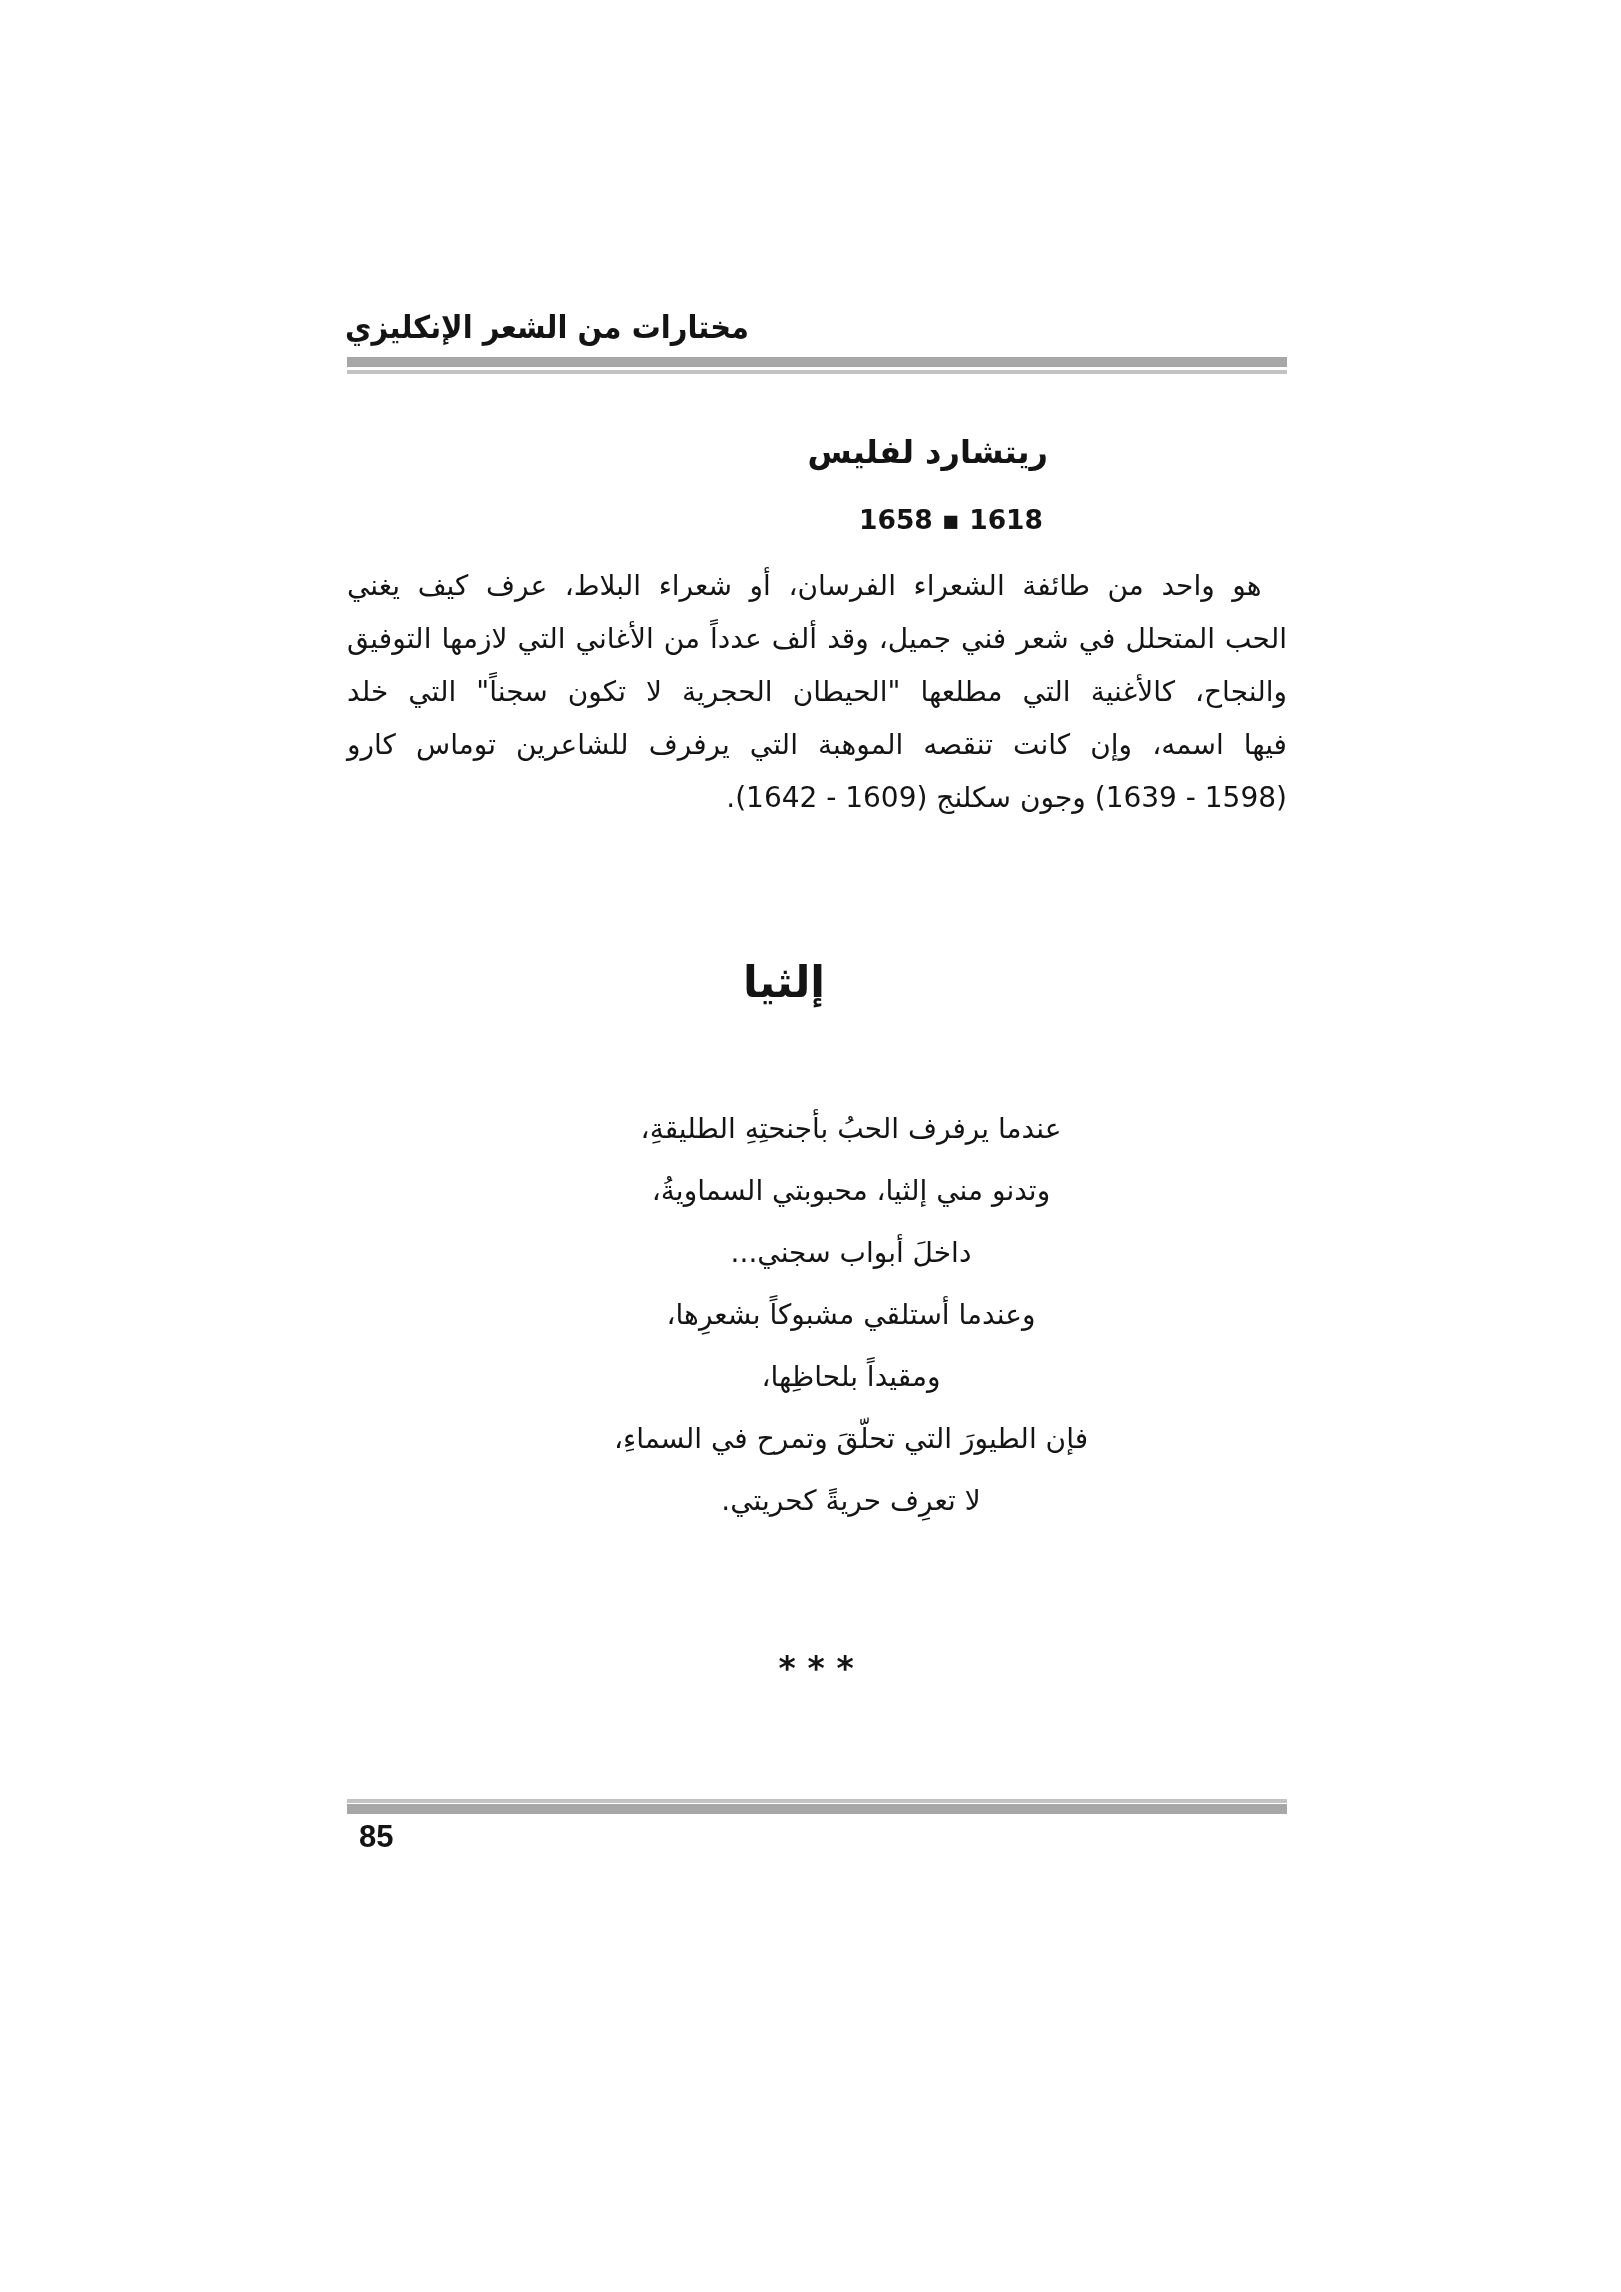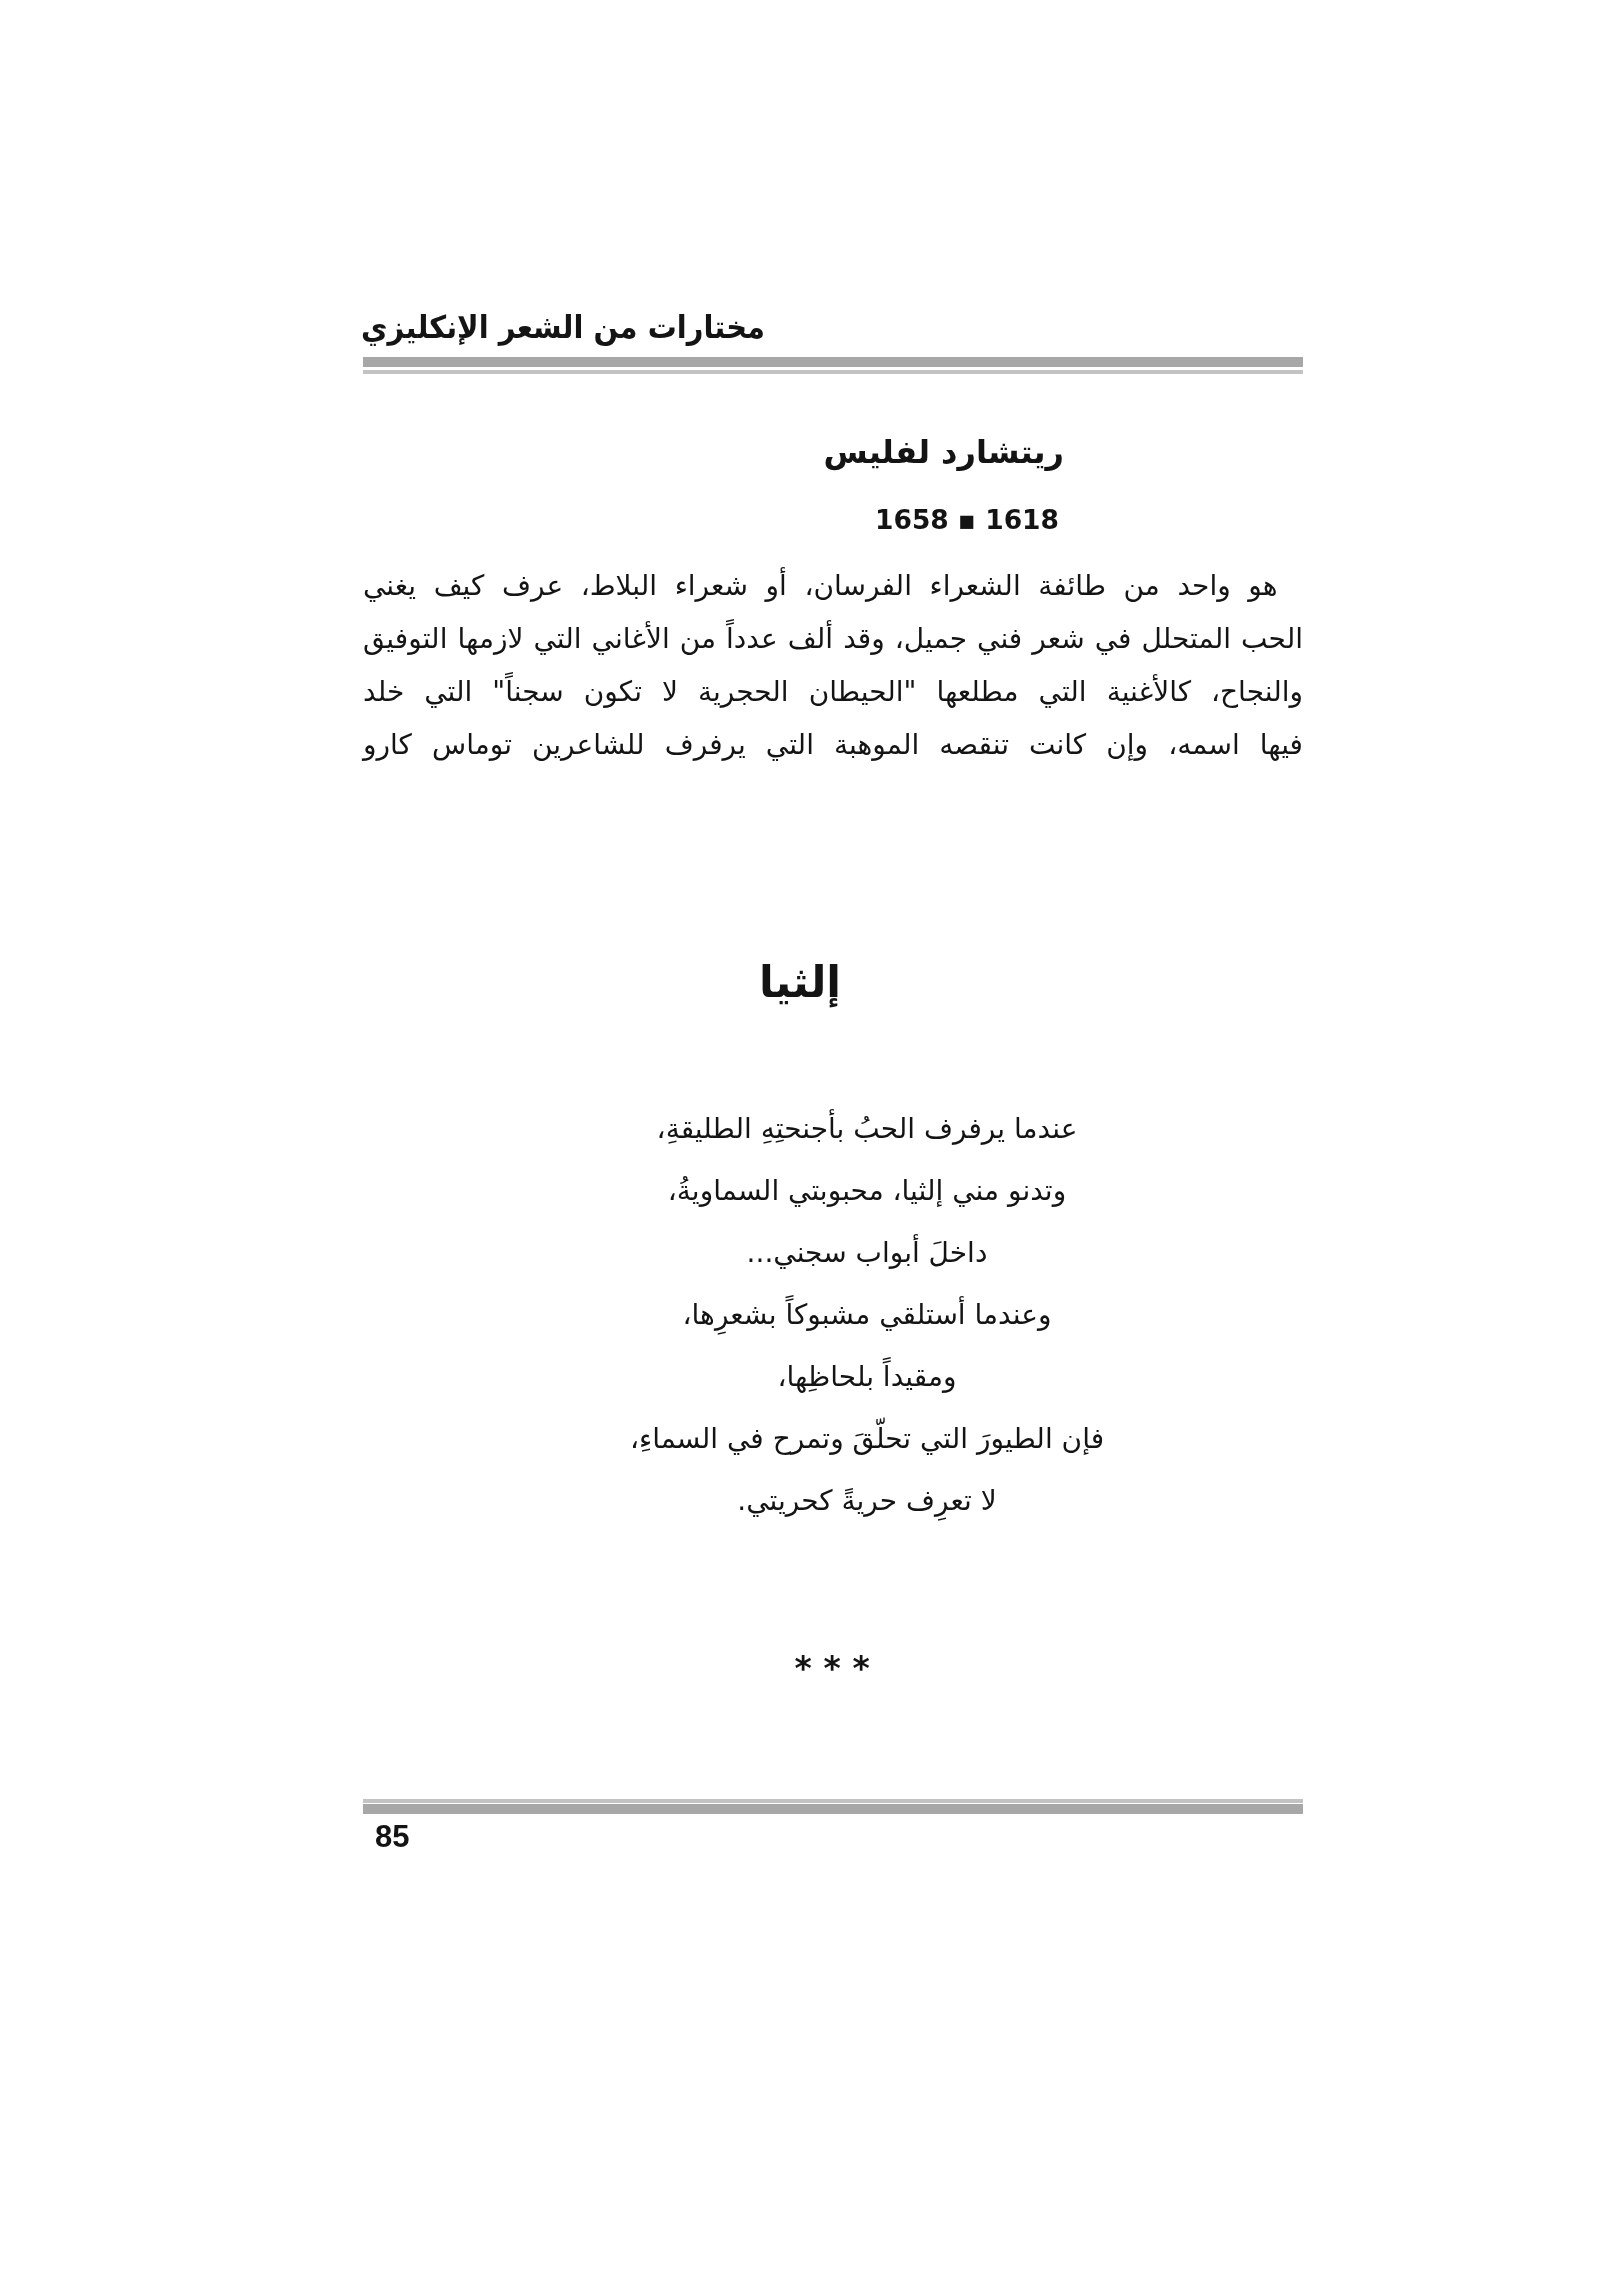--- a/index.html
+++ b/index.html
@@ -8,21 +8,20 @@
     background: #ffffff;
   }
   .page {
     position: relative;
     width: 1447px;
     height: 2293px;
     background: #ffffff;
     font-family: "DejaVu Sans", sans-serif;
     color: #141414;
     overflow: hidden;
-    margin-left: 16px;
   }
   .abs { position: absolute; }
 
   .header-title {
     left: 345px;
     top: 310px;
     direction: rtl;
     font-size: 29px;
     font-weight: bold;
     letter-spacing: 0px;
@@ -125,20 +124,21 @@
   <div class="abs rule rule-thin hdr-thin"></div>
 
   <div class="abs author-name">ريتشارد لفليس</div>
   <div class="abs author-years">1618 ▪ 1658</div>
 
   <div class="abs bio">
     <div class="bio-line first">هو واحد من طائفة الشعراء الفرسان، أو شعراء البلاط، عرف كيف يغني</div>
     <div class="bio-line">الحب المتحلل في شعر فني جميل، وقد ألف عدداً من الأغاني التي لازمها التوفيق</div>
     <div class="bio-line">والنجاح، كالأغنية التي مطلعها "الحيطان الحجرية لا تكون سجناً" التي خلد</div>
     <div class="bio-line">فيها اسمه، وإن كانت تنقصه الموهبة التي يرفرف للشاعرين توماس كارو</div>
+    <div class="bio-line last">(1598 - 1639) وجون سكلنج (1609 - 1642).</div>
   </div>
 
   <div class="abs poem-title">إلثيا</div>
 
   <div class="abs poem">
     <div class="poem-line">عندما يرفرف الحبُ بأجنحتِهِ الطليقةِ،</div>
     <div class="poem-line">وتدنو مني إلثيا، محبوبتي السماويةُ،</div>
     <div class="poem-line">داخلَ أبواب سجني...</div>
     <div class="poem-line">وعندما أستلقي مشبوكاً بشعرِها،</div>
     <div class="poem-line">ومقيداً بلحاظِها،</div>

